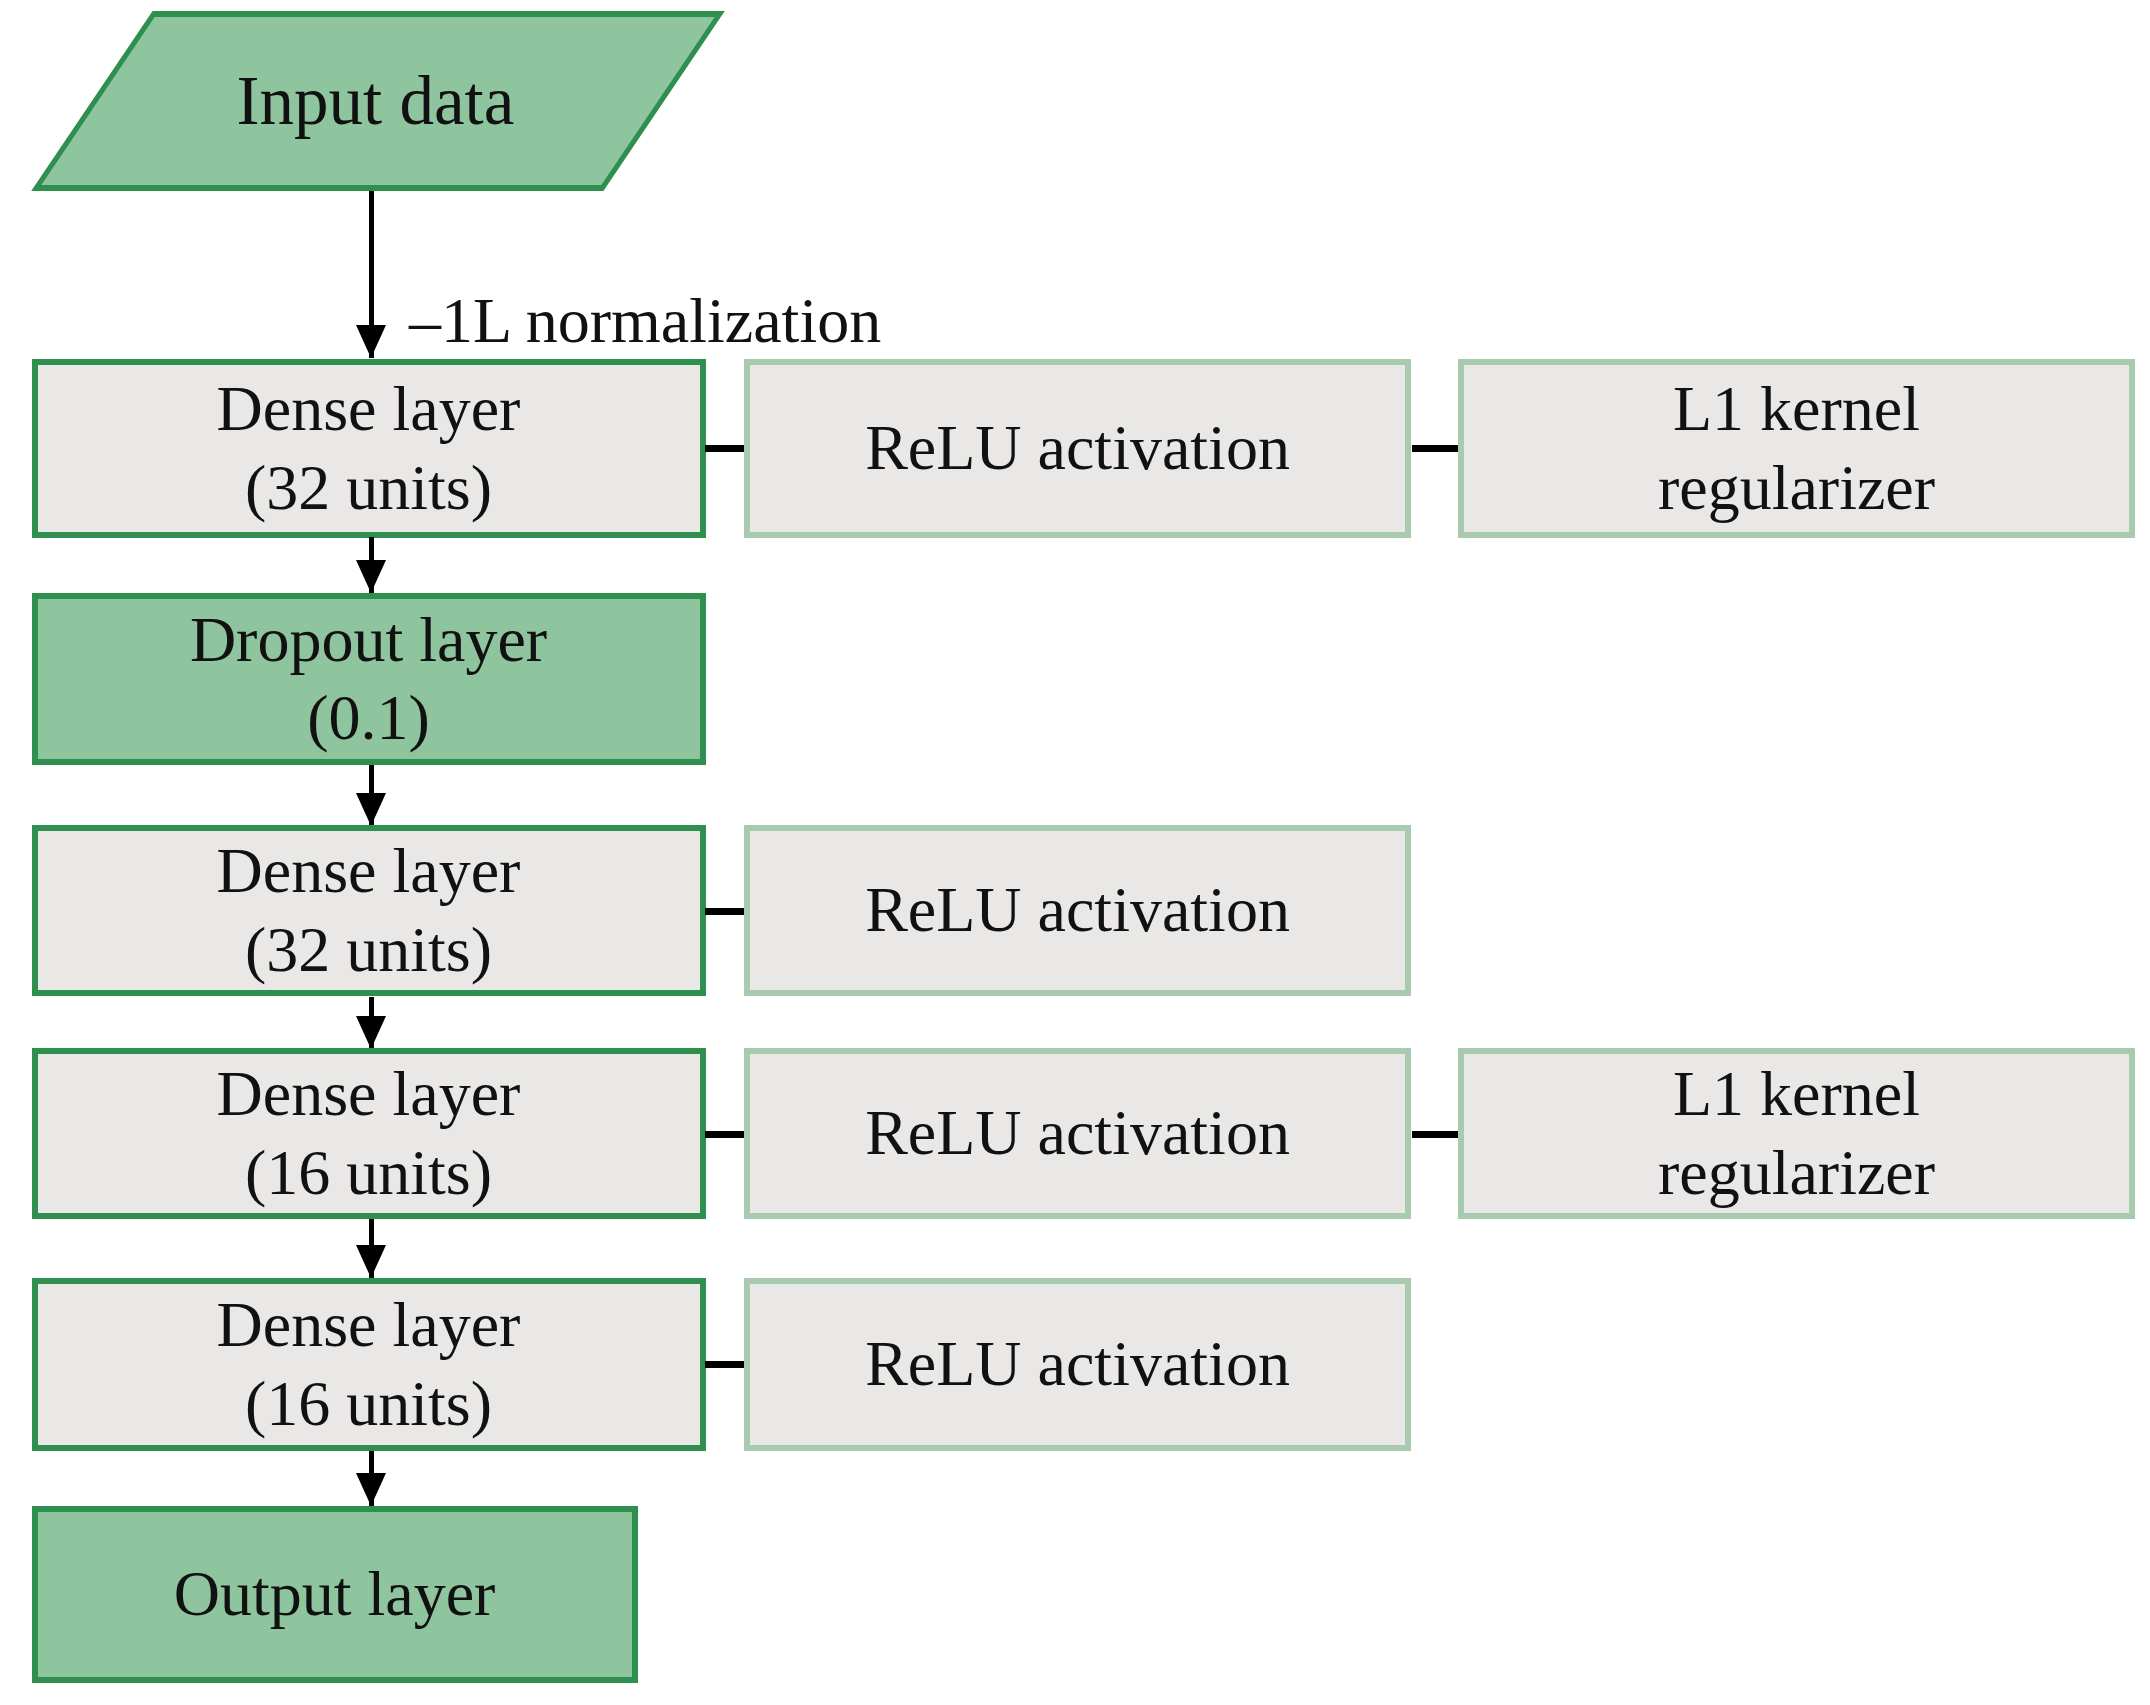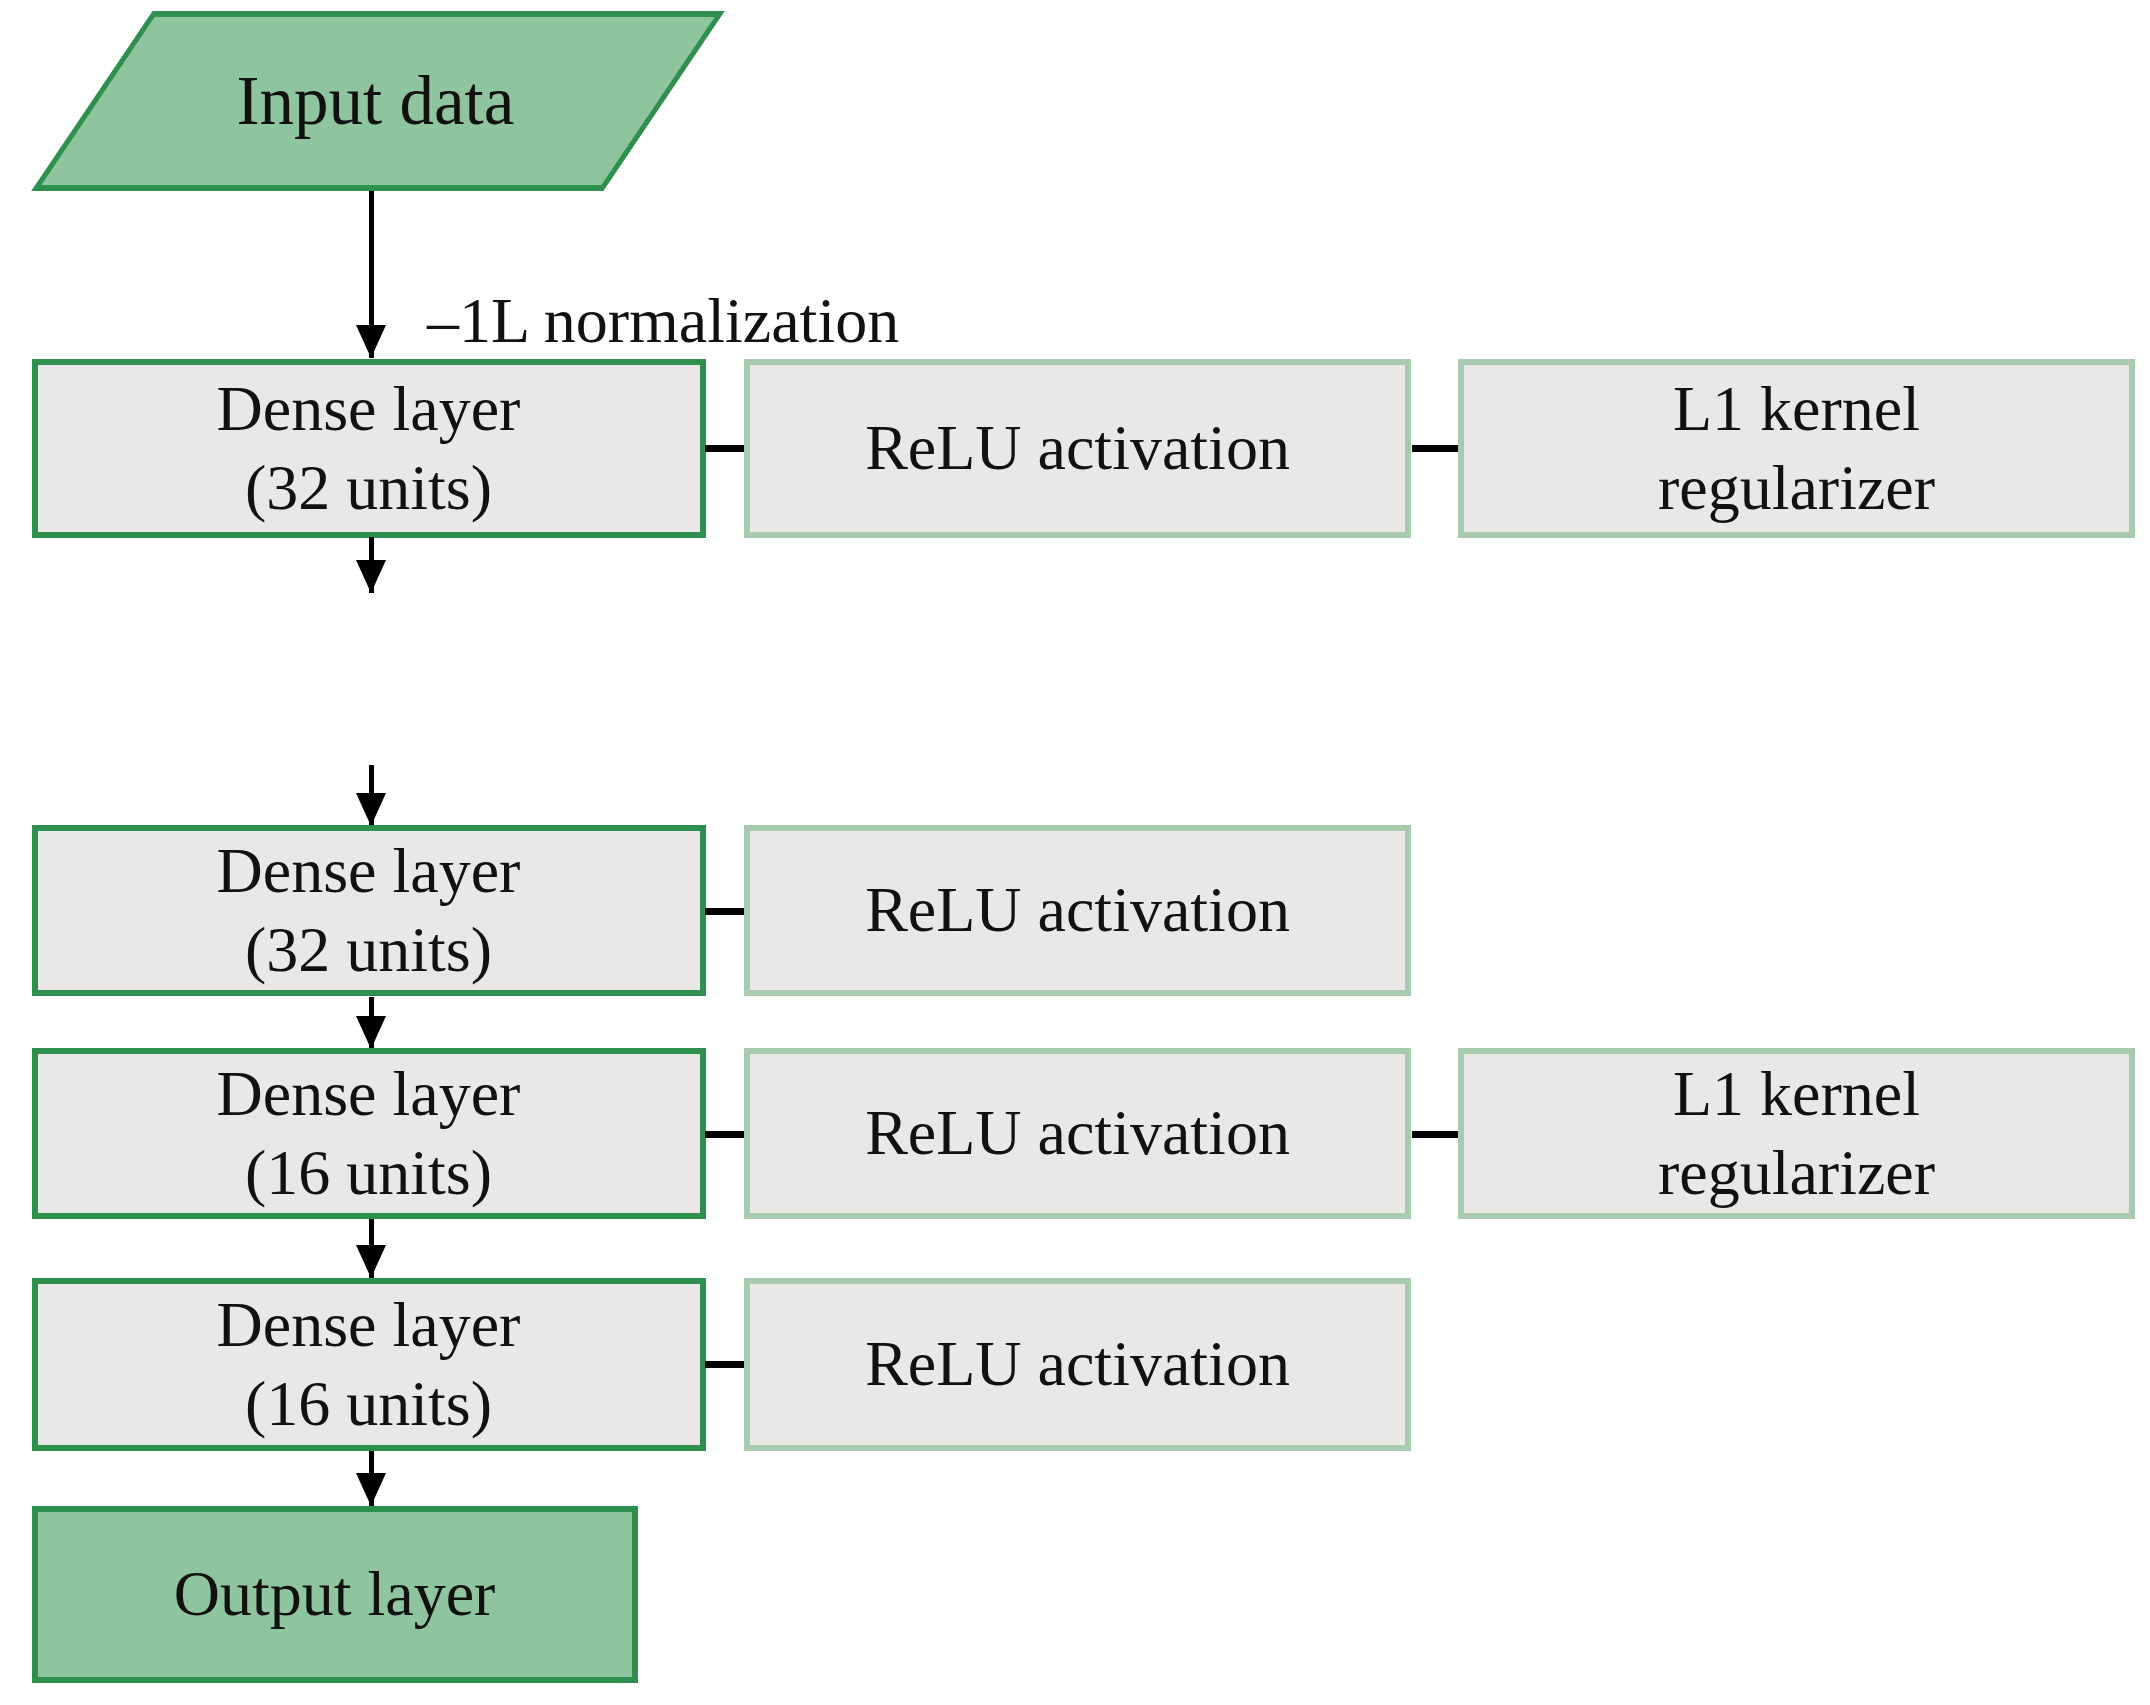--- a/index.html
+++ b/index.html
@@ -65,21 +65,21 @@
 
   
   .dash {
     position: absolute;
     height: 6.8px;
     background: var(--line-color, #000000);
   }
 
   .edge-label {
     position: absolute;
-    left: 427px; top: 284px;
+    left: 409px; top: 284px;
     font-size: 64px;
     white-space: nowrap;
     color: var(--text-color, #111111);
   }
 </style>
 </head>
 <body>
 
 <div id="canvas">
 
@@ -98,20 +98,24 @@
     <span>ReLU activation</span>
   </div>
   <div class="dash" style="left:1412px; top:445px; width:47px"></div>
   <div class="box gray-light" style="left:1458px; top:359px; width:677px; height:179px">
     <span>L1 kernel</span>
     <span>regularizer</span>
   </div>
 
   <div class="arrow" style="left:369px; top:537px; height:56px"></div>
 
+  <div class="box green" style="left:31.5px; top:593px; width:674px; height:172px">
+    <span>Dropout layer</span>
+    <span>(0.1)</span>
+  </div>
 
   <div class="arrow" style="left:369px; top:765px; height:61px"></div>
 
   <div class="box gray-dark" style="left:31.5px; top:825px; width:674px; height:171px">
     <span>Dense layer</span>
     <span>(32 units)</span>
   </div>
   <div class="dash" style="left:705px; top:908px; width:39px"></div>
   <div class="box gray-light" style="left:744px; top:825px; width:667px; height:171px">
     <span>ReLU activation</span>

